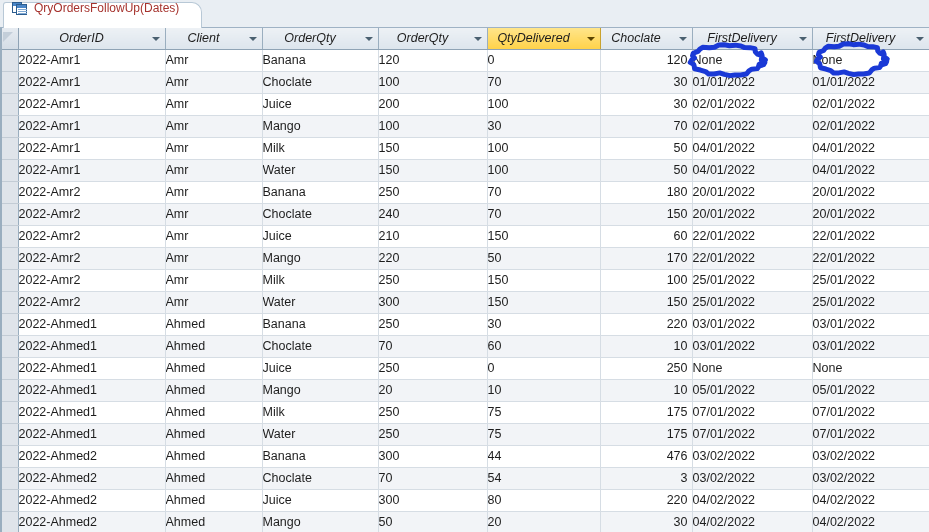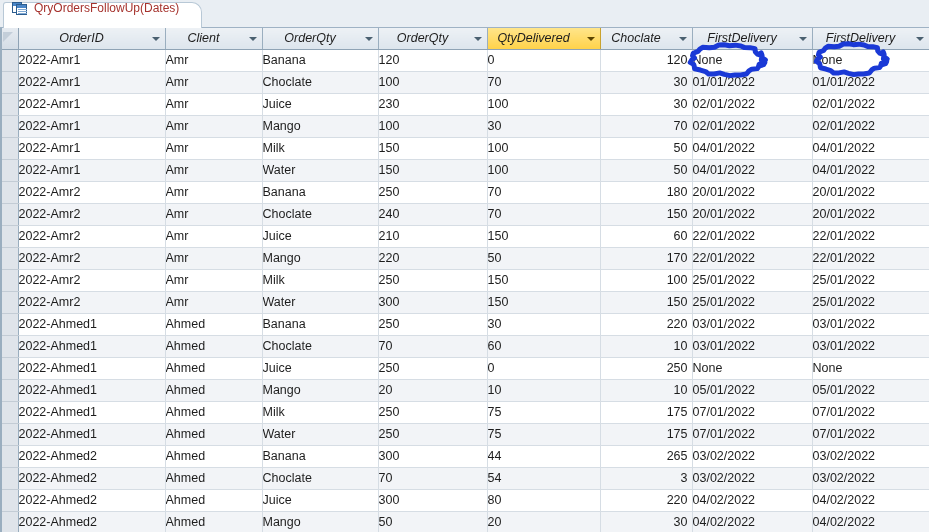--- a/index.html
+++ b/index.html
@@ -237,21 +237,21 @@
           <td>70</td>
           <td class="numright">30</td>
           <td>01/01/2022</td>
           <td>01/01/2022</td>
         </tr>
         <tr class="">
           <td class="rowsel"></td>
           <td>2022-Amr1</td>
           <td>Amr</td>
           <td>Juice</td>
-          <td>230</td>
+          <td>200</td>
           <td>100</td>
           <td class="numright">30</td>
           <td>02/01/2022</td>
           <td>02/01/2022</td>
         </tr>
         <tr class="alt">
           <td class="rowsel"></td>
           <td>2022-Amr1</td>
           <td>Amr</td>
           <td>Mango</td>
@@ -415,21 +415,21 @@
           <td>07/01/2022</td>
           <td>07/01/2022</td>
         </tr>
         <tr class="">
           <td class="rowsel"></td>
           <td>2022-Ahmed2</td>
           <td>Ahmed</td>
           <td>Banana</td>
           <td>300</td>
           <td>44</td>
-          <td class="numright">265</td>
+          <td class="numright">476</td>
           <td>03/02/2022</td>
           <td>03/02/2022</td>
         </tr>
         <tr class="alt">
           <td class="rowsel"></td>
           <td>2022-Ahmed2</td>
           <td>Ahmed</td>
           <td>Choclate</td>
           <td>70</td>
           <td>54</td>

